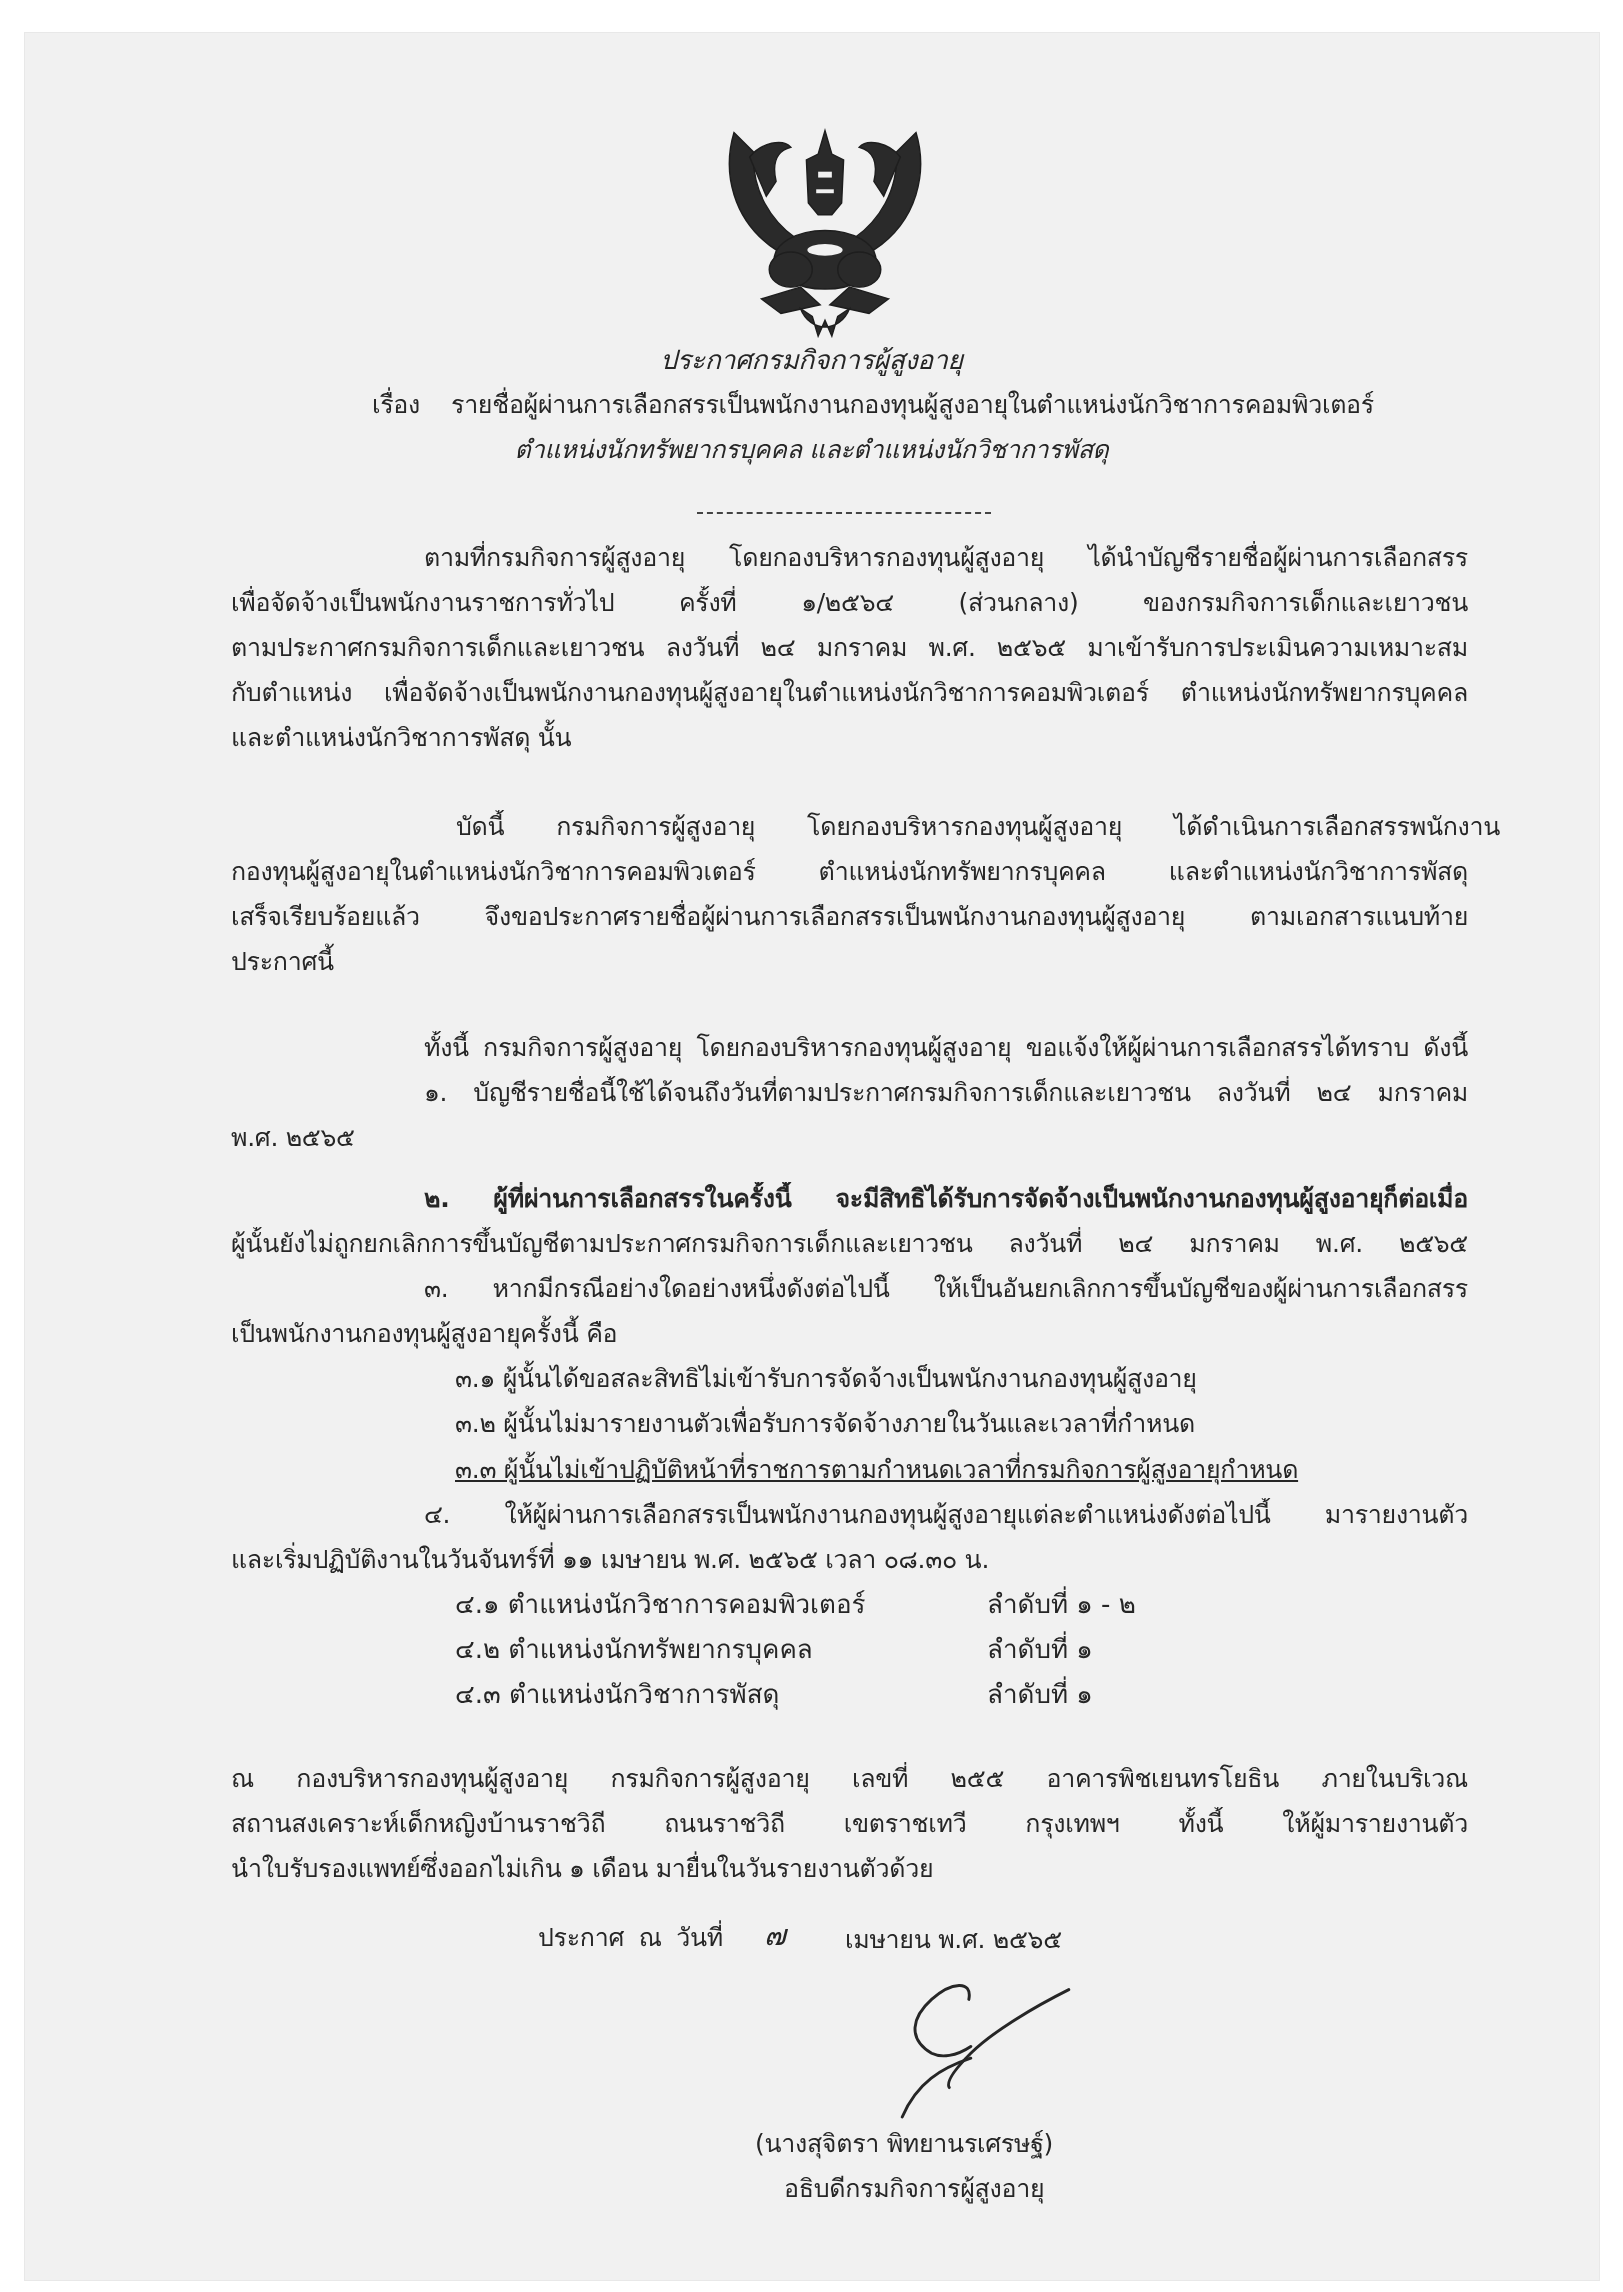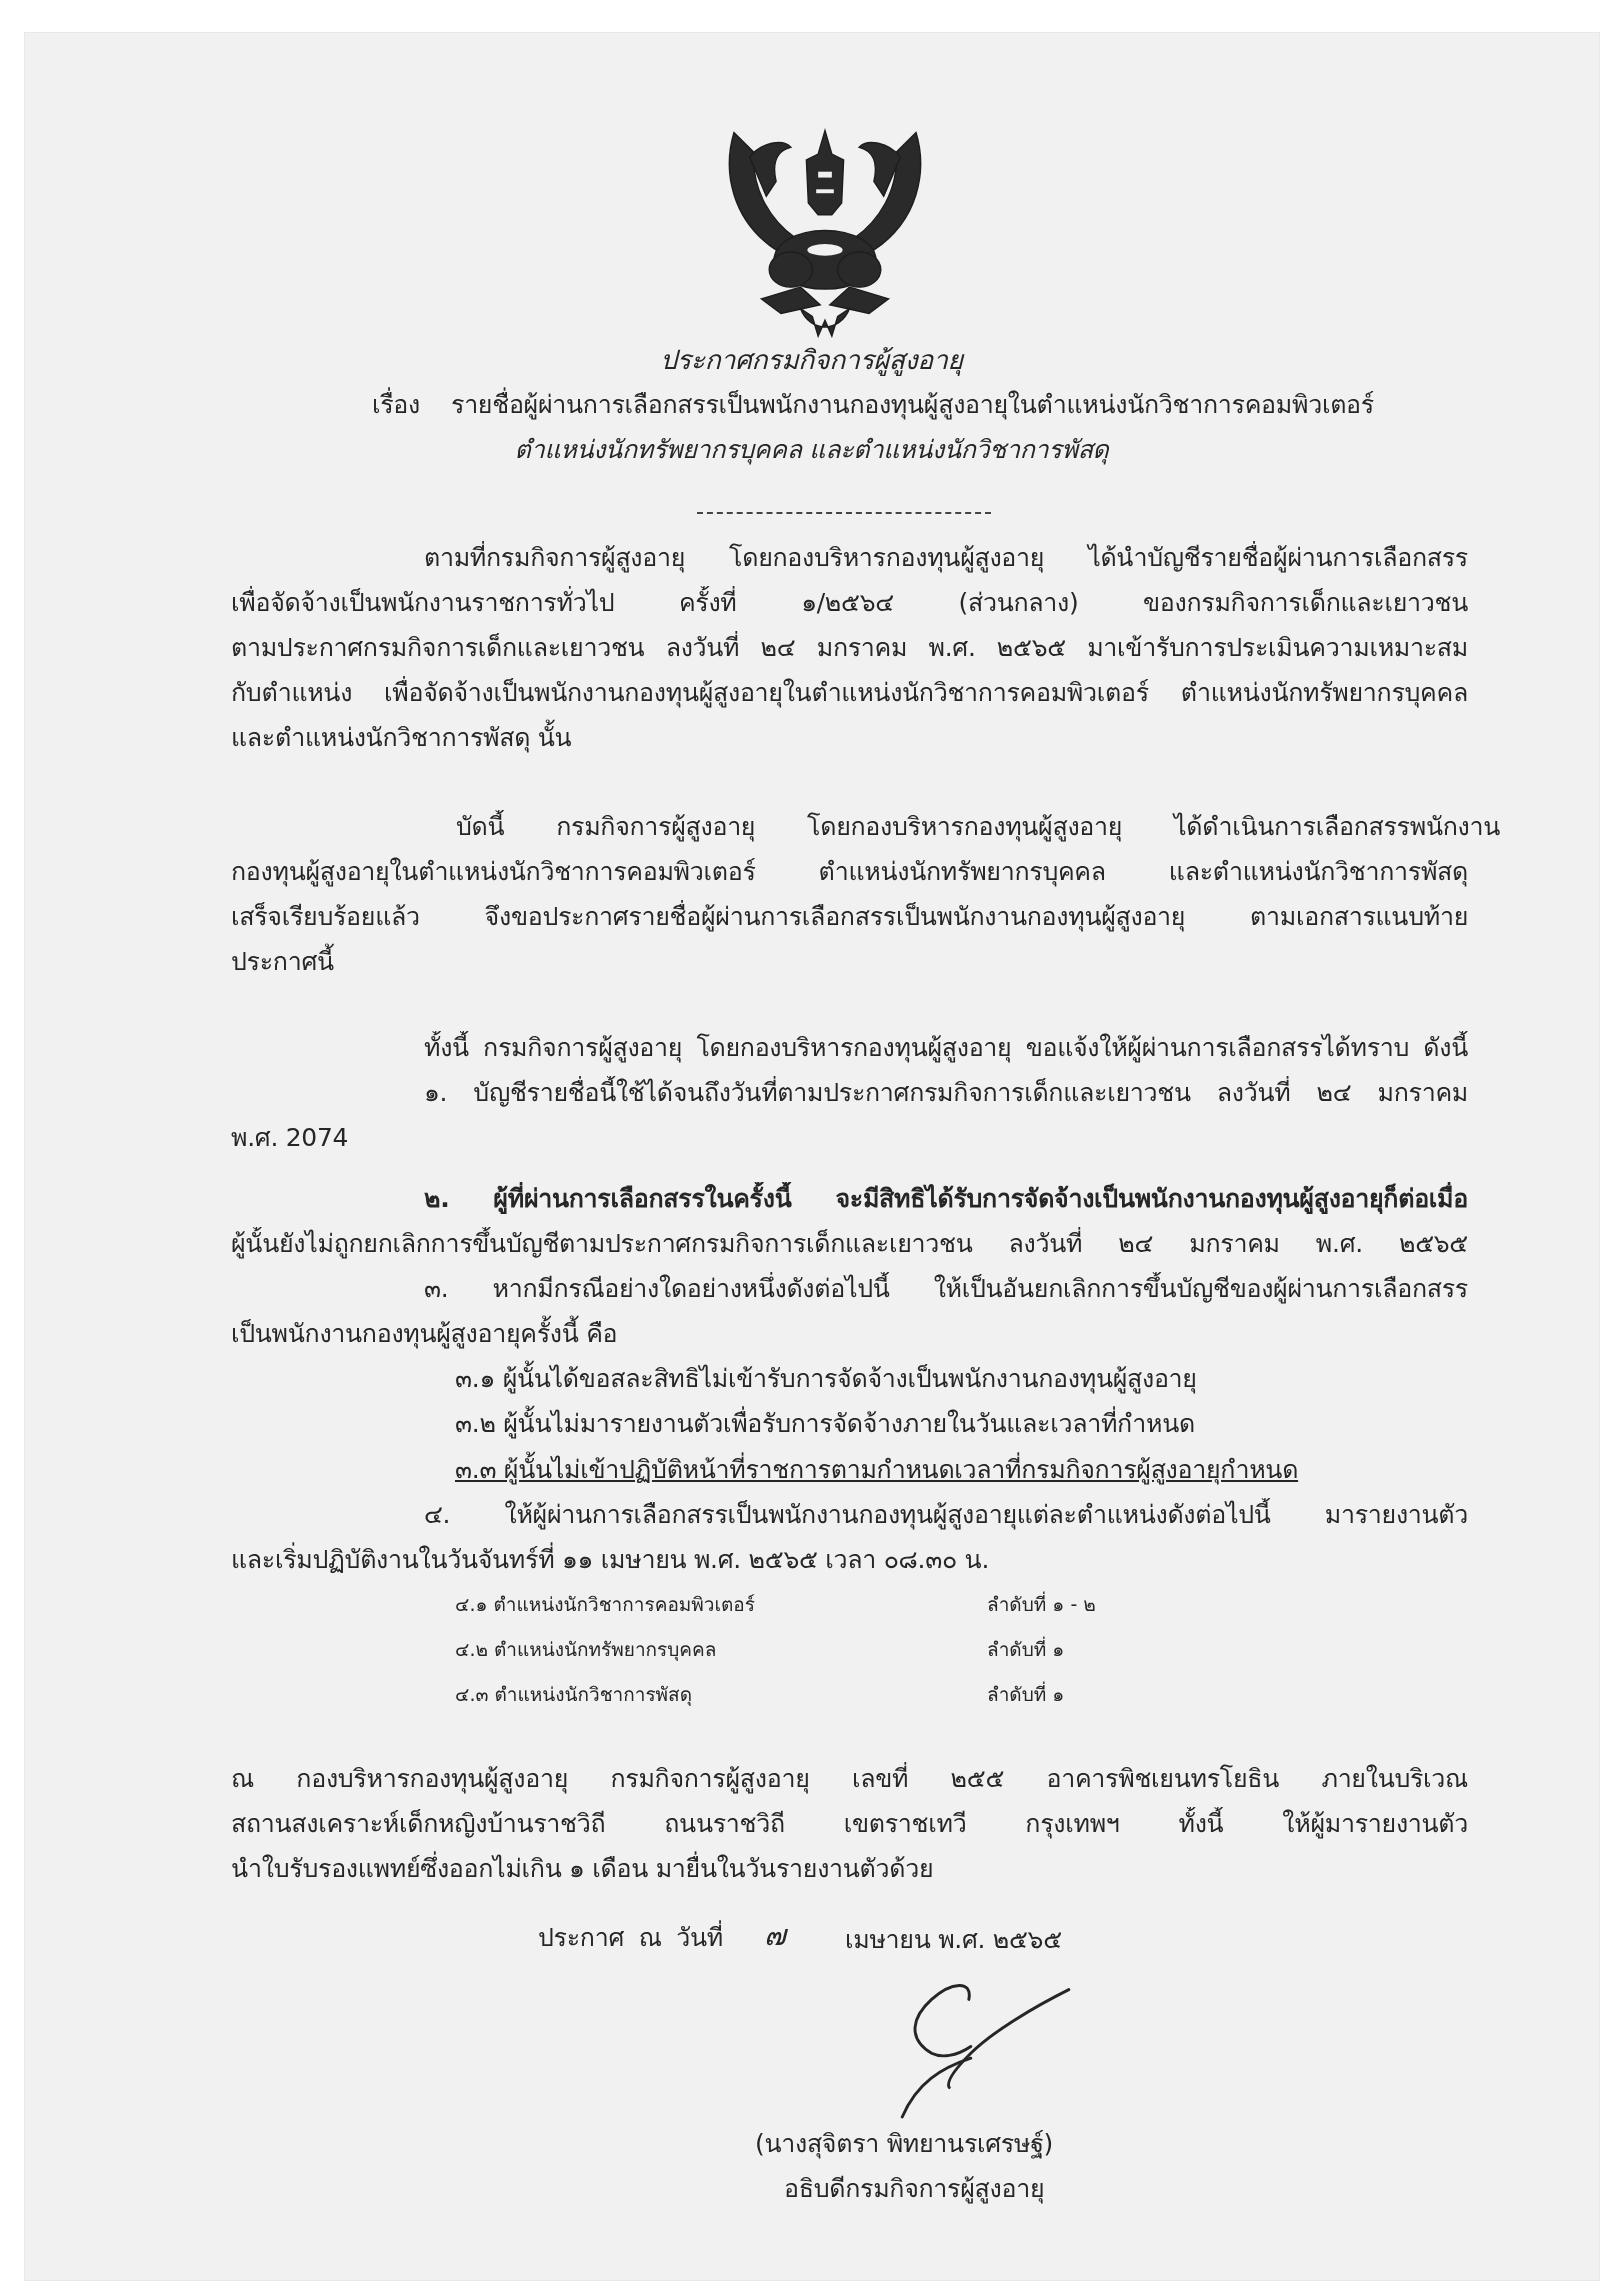--- a/index.html
+++ b/index.html
@@ -62,21 +62,21 @@
       top: 113px;
       width: 206px;
       height: 225px;
     }
     .signature-mark {
       position: absolute;
     }
     .tab-col {
       position: absolute;
       white-space: nowrap;
-      font-size: 19px;
+      font-size: 26px;
       line-height: 33px;
       color: #262626;
     }
   </style>
 </head>
 <body>
 
 <div class="page"></div>
 
 <svg class="emblem" viewBox="0 0 210 230" xmlns="http://www.w3.org/2000/svg">
@@ -121,21 +121,21 @@
 <div class="line" style="left:231px; top:721px;">และตำแหน่งนักวิชาการพัสดุ นั้น</div>
 
 <div class="line justify-line" style="left:424px; width:1044px; top:810px;margin-left:32px;">บัดนี้ กรมกิจการผู้สูงอายุ โดยกองบริหารกองทุนผู้สูงอายุ ได้ดำเนินการเลือกสรรพนักงาน</div>
 <div class="line justify-line" style="left:231px; width:1237px; top:855px;">กองทุนผู้สูงอายุในตำแหน่งนักวิชาการคอมพิวเตอร์ ตำแหน่งนักทรัพยากรบุคคล และตำแหน่งนักวิชาการพัสดุ</div>
 <div class="line justify-line" style="left:231px; width:1237px; top:900px;">เสร็จเรียบร้อยแล้ว จึงขอประกาศรายชื่อผู้ผ่านการเลือกสรรเป็นพนักงานกองทุนผู้สูงอายุ ตามเอกสารแนบท้าย</div>
 <div class="line" style="left:231px; top:945px;">ประกาศนี้</div>
 
 <div class="line justify-line" style="left:424px; width:1044px; top:1031px;">ทั้งนี้ กรมกิจการผู้สูงอายุ โดยกองบริหารกองทุนผู้สูงอายุ ขอแจ้งให้ผู้ผ่านการเลือกสรรได้ทราบ ดังนี้</div>
 
 <div class="line justify-line" style="left:424px; width:1044px; top:1076px;">๑. บัญชีรายชื่อนี้ใช้ได้จนถึงวันที่ตามประกาศกรมกิจการเด็กและเยาวชน ลงวันที่ ๒๔ มกราคม</div>
-<div class="line" style="left:231px; top:1121px;">พ.ศ. 2074</div>
+<div class="line" style="left:231px; top:1121px;">พ.ศ. ๒๕๖๕</div>
 
 <div class="line justify-line" style="left:424px; width:1044px; top:1182px;font-weight:bold;">๒. ผู้ที่ผ่านการเลือกสรรในครั้งนี้ จะมีสิทธิได้รับการจัดจ้างเป็นพนักงานกองทุนผู้สูงอายุก็ต่อเมื่อ</div>
 <div class="line justify-line" style="left:231px; width:1237px; top:1227px;">ผู้นั้นยังไม่ถูกยกเลิกการขึ้นบัญชีตามประกาศกรมกิจการเด็กและเยาวชน ลงวันที่ ๒๔ มกราคม พ.ศ. ๒๕๖๕</div>
 
 <div class="line justify-line" style="left:424px; width:1044px; top:1272px;">๓. หากมีกรณีอย่างใดอย่างหนึ่งดังต่อไปนี้ ให้เป็นอันยกเลิกการขึ้นบัญชีของผู้ผ่านการเลือกสรร</div>
 <div class="line" style="left:231px; top:1317px;">เป็นพนักงานกองทุนผู้สูงอายุครั้งนี้ คือ</div>
 <div class="line" style="left:455px; top:1362px;">๓.๑  ผู้นั้นได้ขอสละสิทธิไม่เข้ารับการจัดจ้างเป็นพนักงานกองทุนผู้สูงอายุ</div>
 <div class="line" style="left:455px; top:1407px;">๓.๒  ผู้นั้นไม่มารายงานตัวเพื่อรับการจัดจ้างภายในวันและเวลาที่กำหนด</div>
 <div class="line" style="left:455px; top:1453px;text-decoration:underline;">๓.๓  ผู้นั้นไม่เข้าปฏิบัติหน้าที่ราชการตามกำหนดเวลาที่กรมกิจการผู้สูงอายุกำหนด</div>
 

